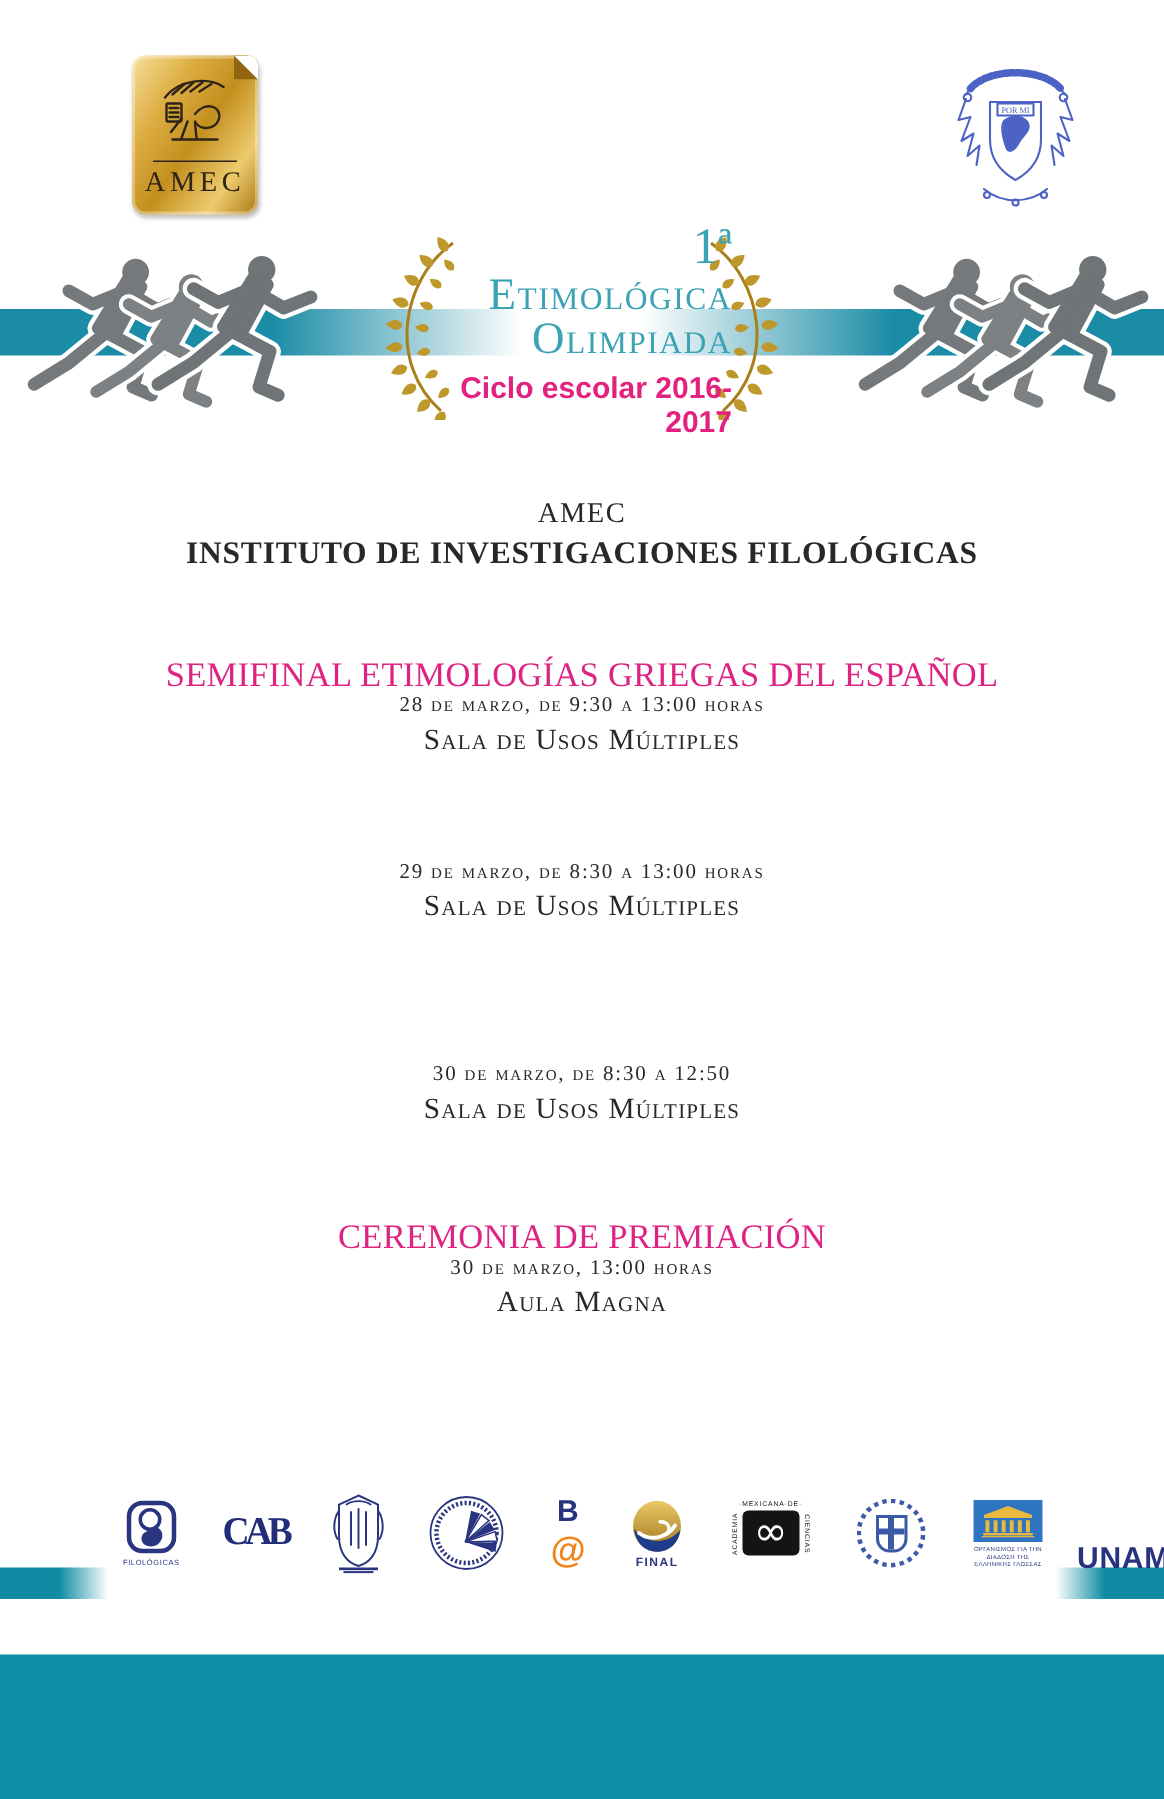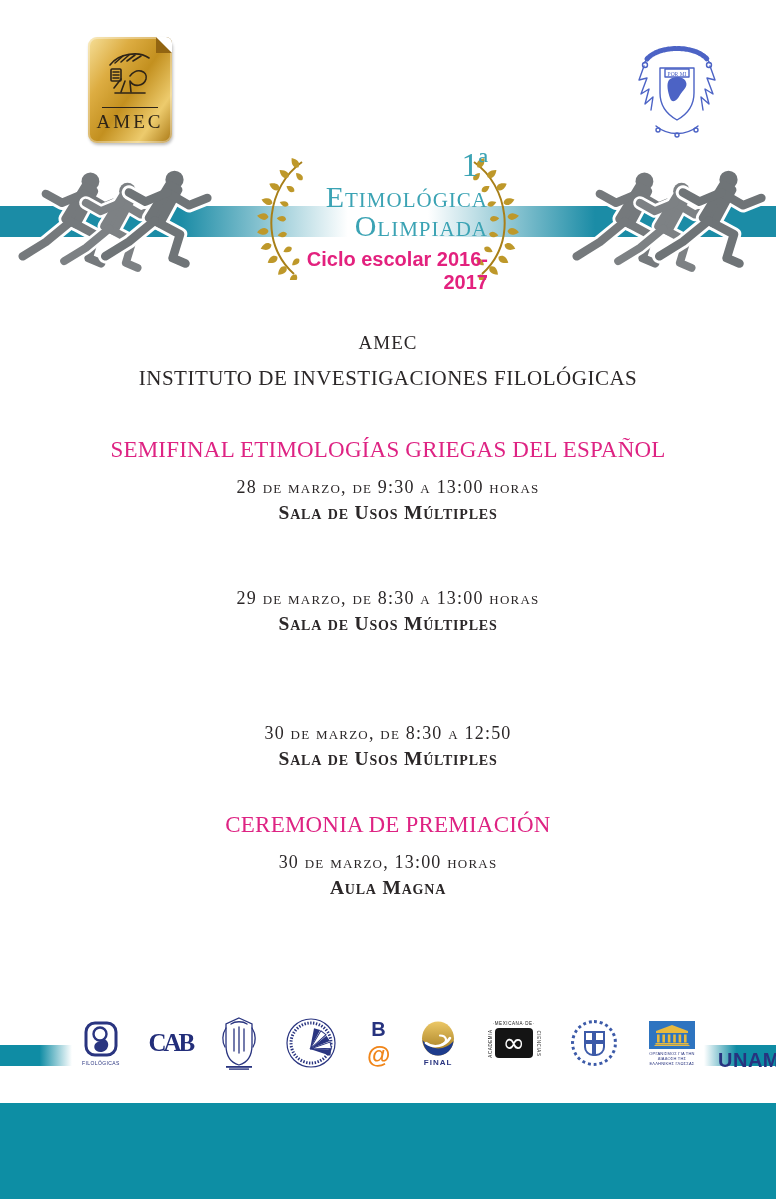--- a/index.html
+++ b/index.html
@@ -34,32 +34,32 @@
   .laurel.left{left:248px;}
   .laurel.right{left:464px;}
   .title-block{position:absolute;left:268px;top:148px;width:220px;text-align:right;color:#3ba3b4;}
   .edition{font-size:34px;line-height:34px;}
   .title-line{font-variant:small-caps;font-size:30px;line-height:29px;letter-spacing:1px;}
   .subtitle{margin-top:8px;font-family:"Liberation Sans","DejaVu Sans",sans-serif;
     font-weight:bold;font-size:20px;color:#e3217e;}
   
   .venue{position:absolute;left:0;top:332px;width:776px;text-align:center;}
   .venue-label{font-size:19px;letter-spacing:1px;}
-  .venue-name{font-size:21px;font-weight:normal;letter-spacing:.5px;margin-top:12px;}
+  .venue-name{font-size:21px;font-weight:bold;letter-spacing:.5px;margin-top:2px;}
   
   .event{position:absolute;left:0;width:776px;text-align:center;}
   .event.e1{top:437px;} .event.e2{top:574px;} .event.e3{top:709px;} .event.e4{top:812px;}
   .event-title{font-size:23px;font-weight:normal;color:#de2383;letter-spacing:.2px;}
-  .event-date{margin-top:14px;font-variant:small-caps;font-size:18px;letter-spacing:1.2px;}
-  .event-loc{margin-top:4px;font-variant:small-caps;font-size:19.5px;letter-spacing:.8px;font-weight:bold;}
+  .event-date{margin-top:0;font-variant:small-caps;font-size:14px;letter-spacing:1.2px;}
+  .event-loc{margin-top:4px;font-variant:small-caps;font-size:19.5px;letter-spacing:.8px;}
   
   .fstripe{position:absolute;top:1045px;width:72px;height:21px;}
   .fstripe.left{left:0;background:linear-gradient(to right,#0f8ca4 0%,#0f8ca4 55%,rgba(255,255,255,0) 100%);}
   .fstripe.right{left:704px;background:linear-gradient(to left,#0f8ca4 0%,#0f8ca4 55%,rgba(255,255,255,0) 100%);}
-  .logo-row{position:absolute;left:82px;top:1011px;width:616px;height:64px;
+  .logo-row{position:absolute;left:82px;top:990px;width:616px;height:64px;
     display:flex;justify-content:space-between;align-items:center;}
   .logo-item{display:flex;flex-direction:column;align-items:center;justify-content:center;}
   .cap{font-family:"Liberation Sans","DejaVu Sans",sans-serif;color:#2a3580;}
   .filologicas .cap{font-size:5px;letter-spacing:.4px;margin-top:1px;}
   .cab-text{font-family:"Liberation Serif",serif;font-weight:bold;font-size:25px;color:#232e7a;
     letter-spacing:-3px;transform:scaleY(1.05);}
   .baunam{font-family:"Liberation Sans","DejaVu Sans",sans-serif;font-weight:bold;color:#27337f;
     display:flex;align-items:center;}
   .baunam .b,.baunam .unam{font-size:20px;letter-spacing:.5px;}
   .baunam .at{font-size:24px;color:#f08519;margin:0 1px;}

